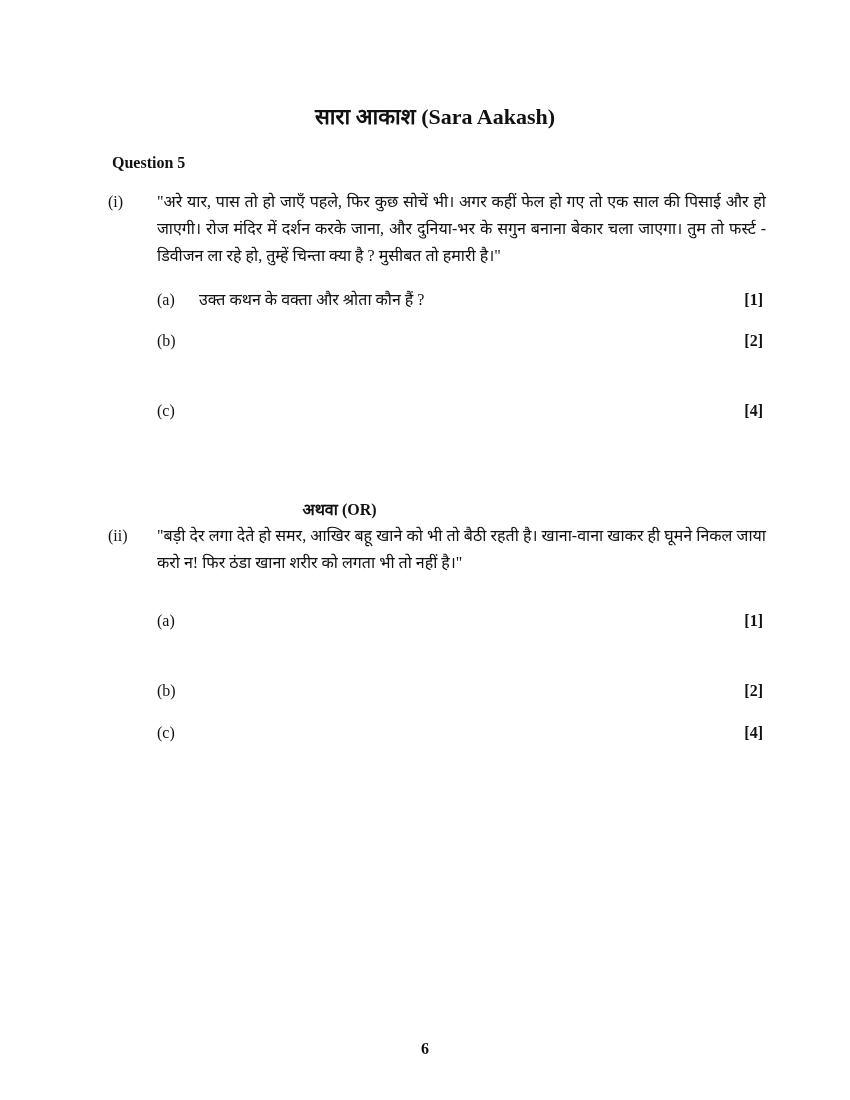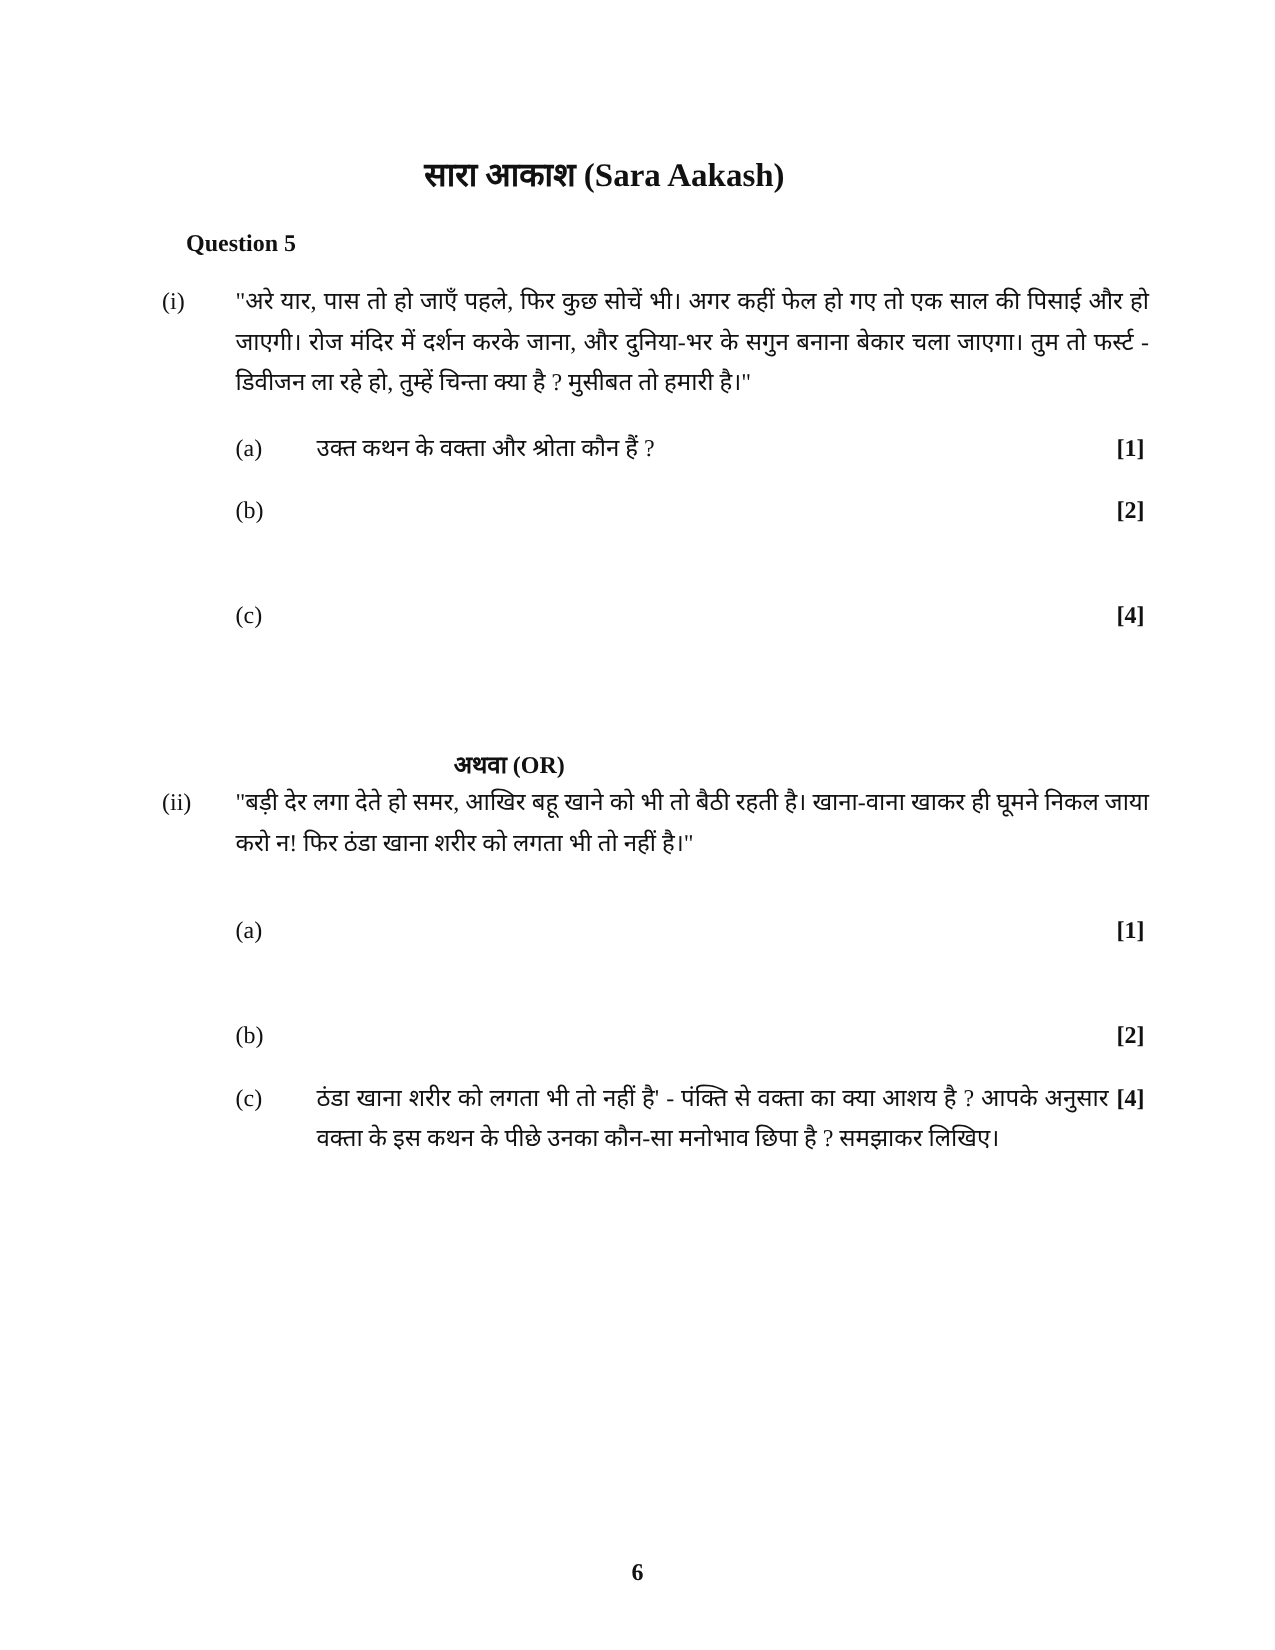--- a/index.html
+++ b/index.html
@@ -3,38 +3,38 @@
 <meta charset="utf-8">
 <style>
   html, body { margin: 0; padding: 0; background: #ffffff; }
   body {
     width: 850px; height: 1100px; position: relative; overflow: hidden;
     font-family: "Liberation Serif", "DejaVu Serif", serif;
     color: #111111;
   }
   .page-title {
     position: absolute; top: 100px; left: 0; width: 806px;
-    text-align: center; font-size: 22px; font-weight: bold;
+    text-align: center; font-size: 22px; font-weight: bold; padding-left: 32px;
   }
   .question-heading {
-    position: absolute; top: 154px; left: 124px;
+    position: absolute; top: 154px; left: 112px;
     font-size: 16px; font-weight: bold;
   }
   .passage {
     position: absolute; left: 108px; width: 660px;
     font-size: 16px; line-height: 27px;
   }
   .passage .num { position: absolute; left: 0; top: 0; }
   .passage .text { margin-left: 49px; width: 609px; text-align: justify; }
   .subq {
     position: absolute; left: 157px; width: 606px;
     font-size: 16px; line-height: 27px;
   }
   .subq .letter { position: absolute; left: 0; top: 0; }
-  .subq .text { margin-left: 54px; width: 528px; text-align: justify; }
+  .subq .text { margin-left: 42px; width: 528px; text-align: justify; }
   .subq .marks {
     position: absolute; right: 0; top: 0; font-weight: bold;
   }
   .or-heading {
     position: absolute; top: 498px; left: 0; width: 679px;
     text-align: center; font-size: 16px; font-weight: bold;
   }
   .page-number {
     position: absolute; top: 1040px; left: 0; width: 850px;
     text-align: center; font-size: 16px; font-weight: bold;
@@ -79,17 +79,16 @@
   <span class="marks">[1]</span>
 </div>
 
 <div class="subq" style="top:677px;">
   <span class="letter">(b)</span>
   <span class="marks">[2]</span>
 </div>
 
 <div class="subq" style="top:719px;">
   <span class="letter">(c)</span>
-  <div class="text">ठंडा खाना शरीर को लगता भी तो नहीं है' - पंक्ति से वक्ता का क्या आशय है ? आपके अनुसार वक्ता के इस कथन के पीछे उनका कौन-सा मनोभाव छिपा है ? समझाकर लिखिए।</div>
   <span class="marks">[4]</span>
 </div>
 
 <div class="page-number">6</div>
 
 </body></html>

